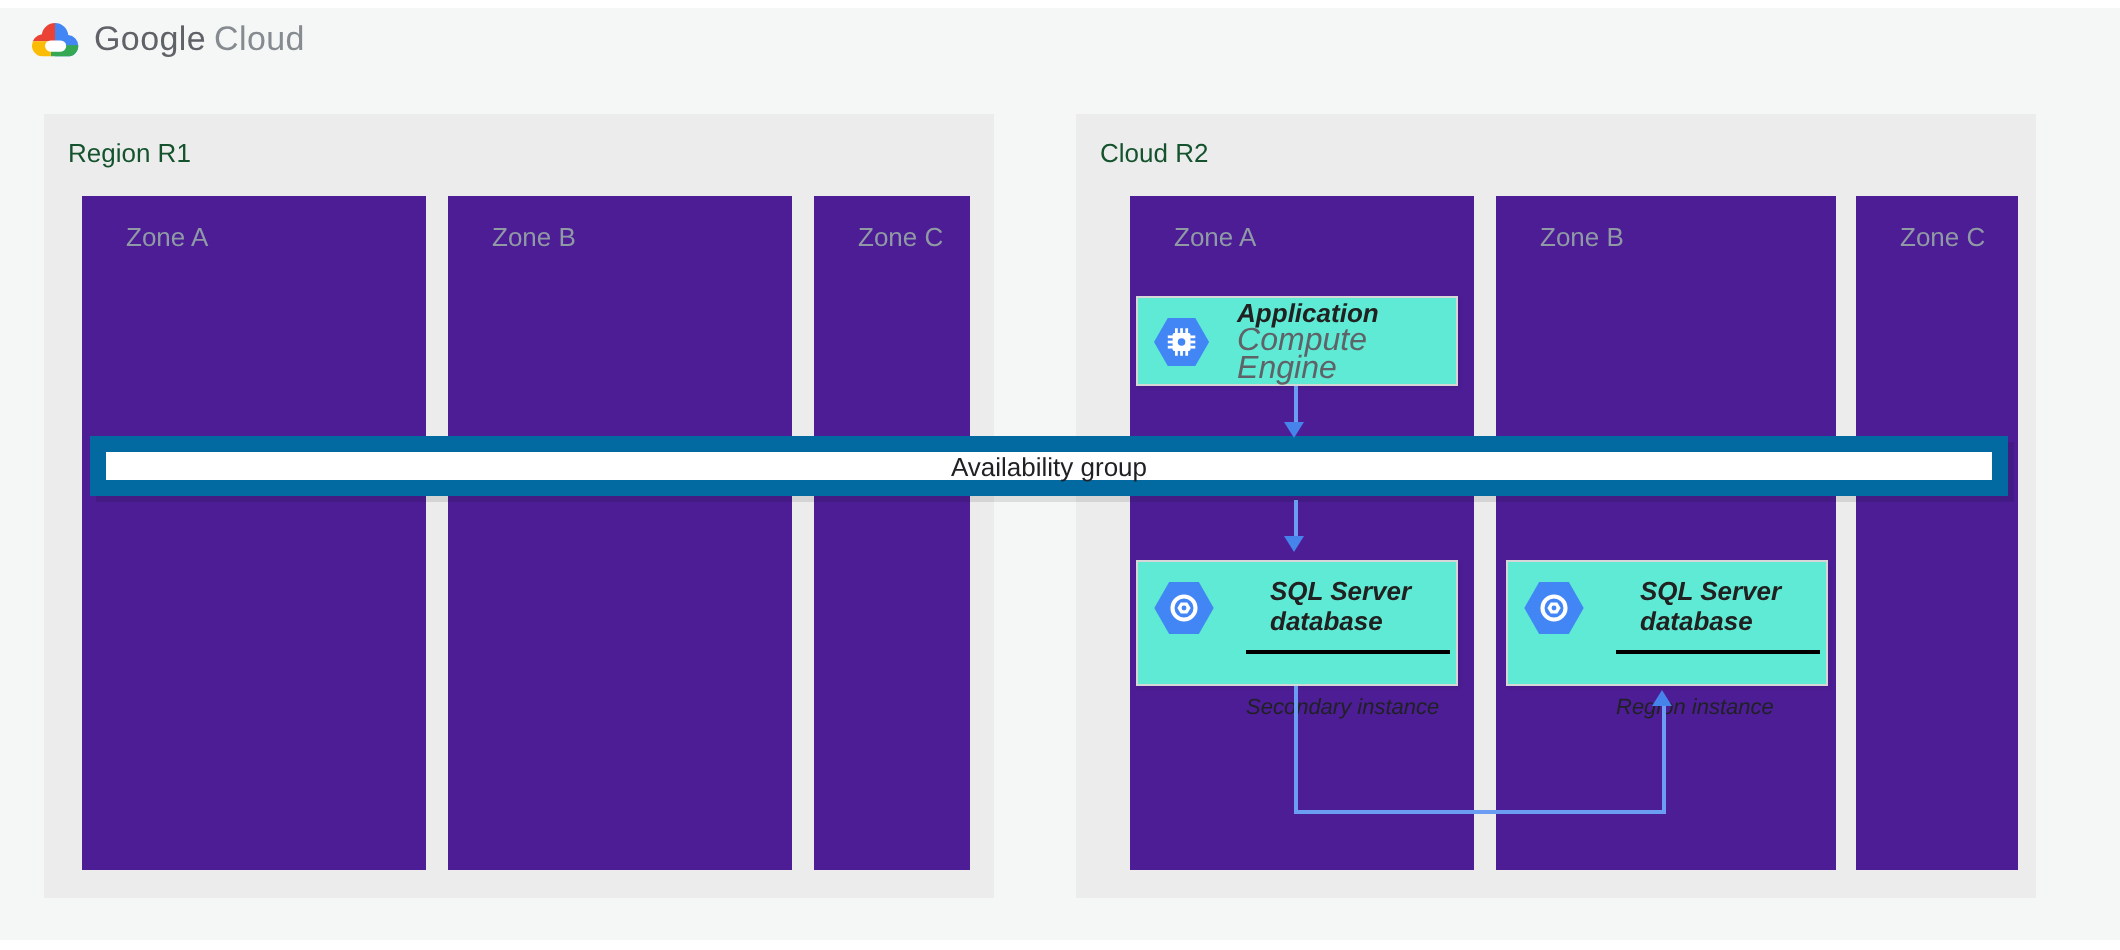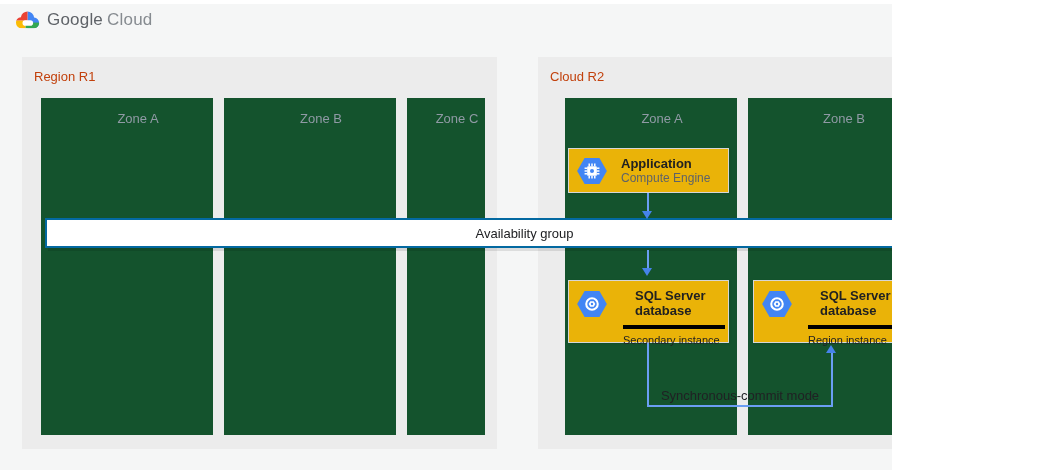--- a/index.html
+++ b/index.html
@@ -1,48 +1,48 @@
 <!DOCTYPE html>
 <html><head>
 <meta charset="utf-8">
 <style>
   html,body{margin:0;padding:0;background:#ffffff;}
   body{font-family:"Liberation Sans", sans-serif; -webkit-font-smoothing:antialiased;}
-  .page{position:relative;width:892px;height:475px;overflow:hidden;background:#ffffff;}
+  .page{position:relative;width:1060px;height:475px;overflow:hidden;background:#ffffff;}
   .surface{position:absolute;left:0;right:0;top:4px;bottom:5px;background:#f5f6f6;}
 
   
   .logo{position:absolute;left:14px;top:9px;display:flex;align-items:center;gap:6px;}
   .logo-text{font-size:17px;line-height:22px;letter-spacing:.2px;color:#5f6368;}
   .logo-text .cloud{color:#868b90;margin-left:4px;}
 
   
   .region{position:absolute;background:#ececec;}
-  .region-label{padding:12px 0 0 12px;font-size:13px;color:#c2410c;}
-  .zone{position:absolute;background:#14532d;text-align:center;}
+  .region-label{padding:12px 0 0 12px;font-size:13px;color:#14532d;}
+  .zone{position:absolute;background:#4c1d95;}
   .zone-label{padding:13px 0 0 22px;font-size:13px;color:#909aa5;}
 
   
   .avail-bar{position:absolute;left:45px;top:218px;width:959px;height:30px;background:#ffffff;
-    border:2px solid #0369a1;box-sizing:border-box;display:flex;align-items:center;justify-content:center;
+    border:8px solid #0369a1;box-sizing:border-box;display:flex;align-items:center;justify-content:center;
     box-shadow:3px 3px 0 rgba(0,0,0,0.10);z-index:5;}
   .avail-bar span{font-size:13px;color:#202124;}
 
   
-  .card{position:absolute;background:#eab308;border:1px solid #d6d6d6;box-sizing:border-box;
-    box-shadow:1px 1px 2px rgba(0,0,0,0.08);z-index:6;}
+  .card{position:absolute;background:#5eead4;border:1px solid #d6d6d6;box-sizing:border-box;
+    box-shadow:1px 1px 2px rgba(0,0,0,0.08);z-index:6;font-style:italic;}
   .app-card{left:568px;top:148px;width:161px;height:45px;display:flex;align-items:center;padding-left:8px;}
   .app-text{margin-left:14px;}
   .card-title{font-size:13px;line-height:15px;font-weight:bold;color:#212121;}
-  .card-sub{font-size:12px;line-height:14px;color:#5f6368;}
+  .card-sub{font-size:16px;line-height:14px;color:#5f6368;}
   .sql-card{width:161px;height:63px;}
   .sql-card .hexicon{position:absolute;left:8px;top:10px;}
   .sql-text{position:absolute;left:66px;top:7px;right:4px;}
-  .instance-row{position:absolute;left:54px;right:3px;top:44px;border-top:4px solid #000000;
-    padding-top:5px;font-size:11px;color:#202124;}
+  .instance-row{position:absolute;left:54px;right:3px;top:44px;border-top:2px solid #000000;
+    padding-top:21px;font-size:11px;color:#202124;}
 
   
   .vline,.hline{position:absolute;background:#6b9ef3;z-index:7;}
   .vline{width:2px;} .hline{height:2px;}
   .arrow-down{position:absolute;width:0;height:0;border-left:5px solid transparent;
     border-right:5px solid transparent;border-top:8px solid #4683ea;z-index:7;}
   .arrow-up{position:absolute;width:0;height:0;border-left:5px solid transparent;
     border-right:5px solid transparent;border-bottom:8px solid #4683ea;z-index:7;}
   .sync-label{position:absolute;left:625px;top:388px;width:230px;text-align:center;
     font-size:13px;color:#202124;z-index:8;}
@@ -159,14 +159,13 @@
   <div class="vline" style="left:647px;top:193px;height:19px;"></div>
   <div class="arrow-down" style="left:642px;top:211px;"></div>
 
   <div class="vline" style="left:647px;top:250px;height:19px;"></div>
   <div class="arrow-down" style="left:642px;top:268px;"></div>
 
   <div class="vline" style="left:647px;top:343px;height:64px;"></div>
   <div class="hline" style="left:647px;top:405px;width:186px;"></div>
   <div class="vline" style="left:831px;top:352px;height:55px;"></div>
   <div class="arrow-up" style="left:826px;top:345px;"></div>
-  <div class="sync-label">Synchronous-commit mode</div>
 </div>
 
 </body></html>

